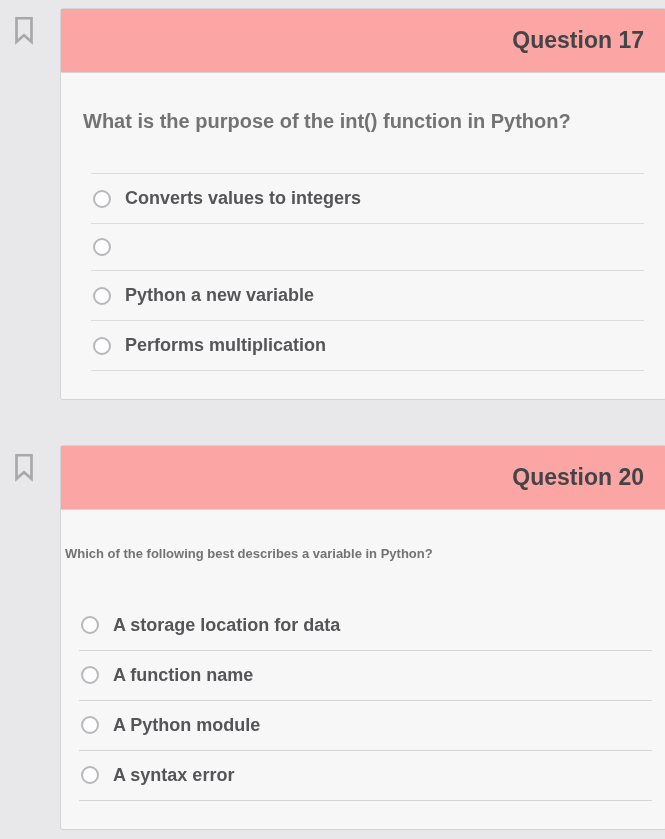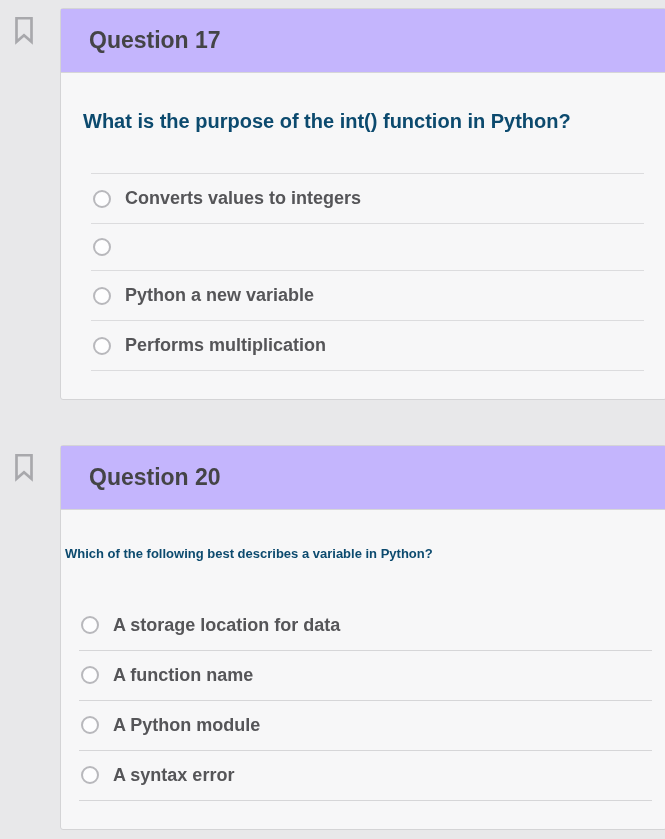--- a/index.html
+++ b/index.html
@@ -21,26 +21,27 @@
     }
     .question-block {
       background: #f7f7f8;
       border: 1px solid #d4d4d6;
       border-radius: 3px;
       margin-bottom: 45px;
       margin-right: -2px;
       position: relative;
     }
     .question-header {
-      background: #c4b5fd;
+      background: #fca5a5;
       border-bottom: 1px solid #d6d6d8;
       padding: 18px 22px 18px 28px;
       font-size: 23px;
       font-weight: 700;
       color: #444446;
+      text-align: right;
     }
     .flag-icon {
       position: absolute;
       left: -50px;
       top: 6px;
       width: 26px;
       height: 30px;
     }
     .flag-icon svg {
       width: 26px;
@@ -48,21 +49,21 @@
       stroke: #a8a8ac;
       stroke-width: 2.5;
       fill: none;
     }
     .question-body {
       padding: 35px 22px 28px 22px;
     }
     .question-prompt {
       font-size: 20px;
       font-weight: 700;
-      color: #0c4a6e;
+      color: #737373;
       margin-bottom: 38px;
       line-height: 1.35;
     }
     .question-prompt.tight {
       padding-left: 0;
       margin-left: -10px;
       font-size: 13px;
     }
     .options {
       padding-left: 8px;

